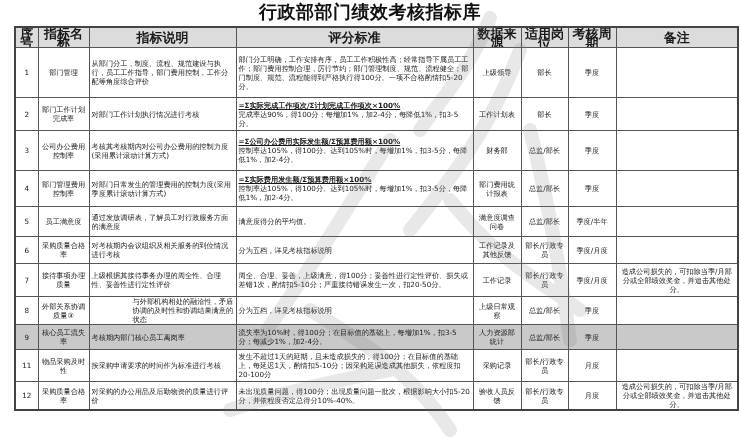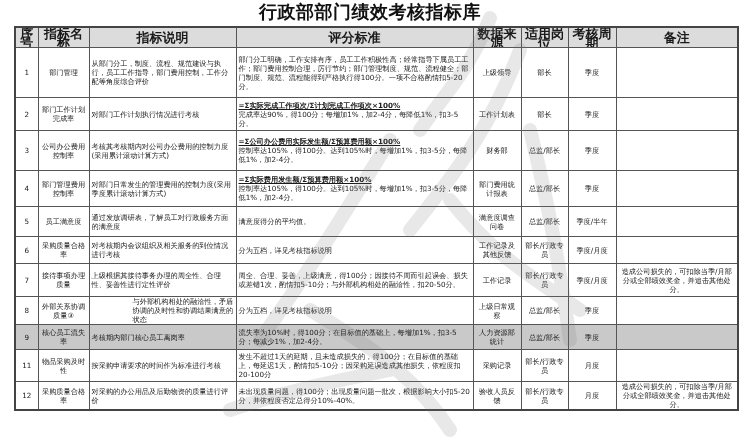--- a/index.html
+++ b/index.html
@@ -156,21 +156,21 @@
         <td class="l"><span>分为五档，详见考核指标说明</span></td>
         <td class="c">工作记录及其他反馈</td>
         <td class="c">部长/行政专员</td>
         <td class="c">季度/月度</td>
         <td class="c"></td>
       </tr>
       <tr style="height: 33px;">
         <td class="c">7</td>
         <td class="c">接待事项办理质量</td>
         <td class="l" style="white-space: pre-line; margin-top: 12px;">上级根据其接待事务办理的周全性、合理性、妥善性进行定性评价</td>
-        <td class="l"><span>周全、合理、妥善，上级满意，得100分；因接待不周而引起误会、损失或差错1次，酌情扣5-10分；与外部机构相处的融洽性，扣20-50分。</span></td>
+        <td class="l"><span>周全、合理、妥善，上级满意，得100分；妥善性进行定性评价、损失或差错1次，酌情扣5-10分；严重接待错误发生一次，扣20-50分。</span></td>
         <td class="c">工作记录</td>
         <td class="c">部长/行政专员</td>
         <td class="c">季度/月度</td>
         <td class="c">造成公司损失的，可扣除当季/月部分或全部绩效奖金，并追击其他处分。</td>
       </tr>
       <tr style="height: 26px;">
         <td class="c">8</td>
         <td class="c">外部关系协调质量③</td>
         <td class="l" style="white-space: pre-line; padding-left: 43px;">与外部机构相处的融洽性，矛盾协调的及时性和协调结果满意的状态</td>
         <td class="l"><span>分为五档，详见考核指标说明</span></td>

